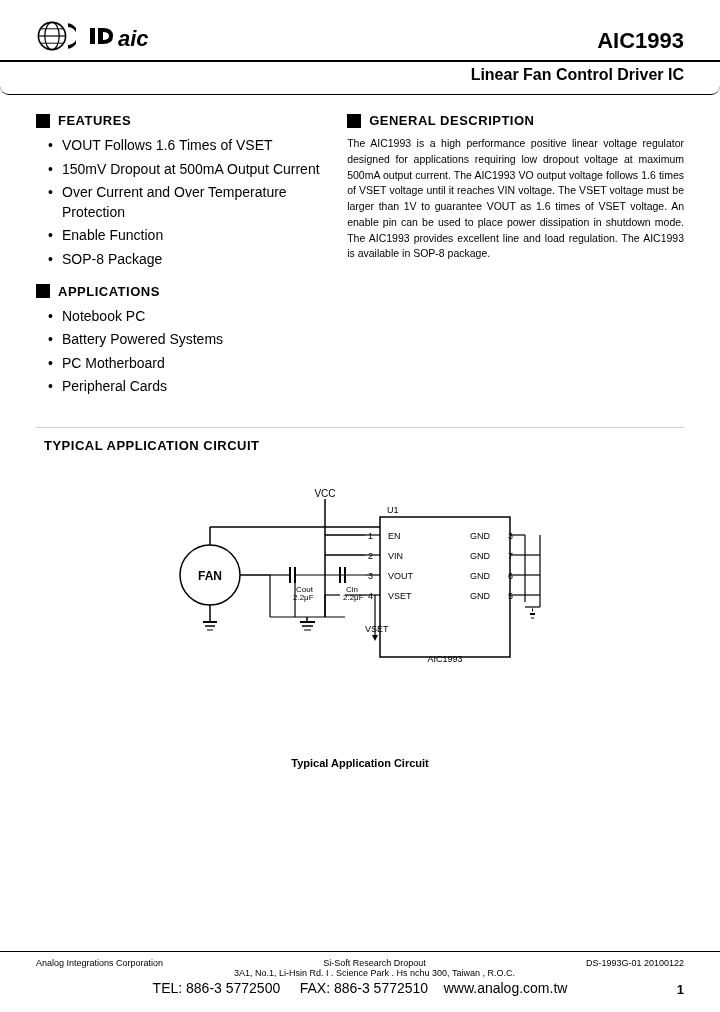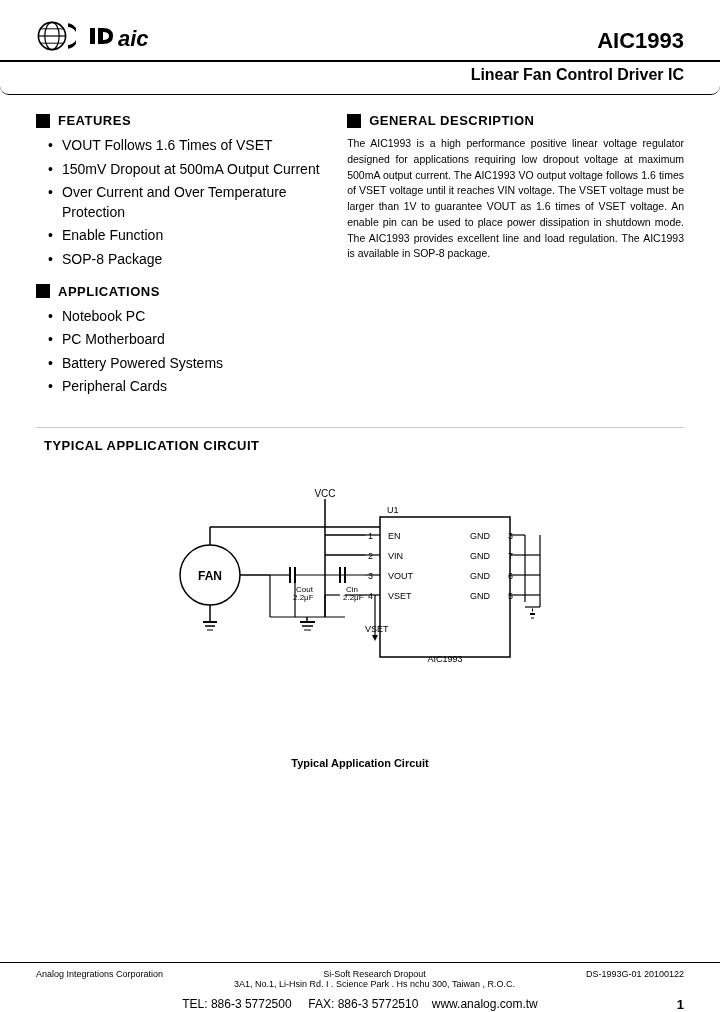--- a/index.html
+++ b/index.html
@@ -126,21 +126,21 @@
     }
     .circuit-caption {
       text-align: center;
       font-size: 11px;
       font-weight: bold;
       margin-bottom: 10px;
     }
     
     .footer {
       border-top: 1.5px solid #000;
-      padding: 6px 36px 0 36px;
+      padding: 6px 36px 15px 36px;
       font-size: 9px;
       color: #000;
     }
     .footer-top {
       display: flex;
       justify-content: space-between;
       align-items: flex-start;
     }
     .footer-company {
       font-size: 9px;
@@ -148,22 +148,22 @@
     .footer-address {
       text-align: center;
       font-size: 9px;
     }
     .footer-doc {
       font-size: 9px;
       text-align: right;
     }
     .footer-mid {
       text-align: center;
-      font-size: 12px;
-      margin-top: 8px;
+      font-size: 14px;
+      margin-top: 2px;
     }
     .footer-page {
       text-align: right;
       font-size: 13px;
       font-weight: bold;
       margin-top: -14px;
     }
     
     svg text {
       font-family: Arial, Helvetica, sans-serif;
@@ -224,22 +224,22 @@
           <li><span>Enable Function</span></li>
           <li><span>SOP-8 Package</span></li>
         </ul>
 
         <div class="section-title">
           <div class="black-square"></div>
           <span class="section-title-text">APPLICATIONS</span>
         </div>
         <ul class="bullet-list">
           <li><span>Notebook PC</span></li>
+          <li><span>Battery Powered Systems</span></li>
           <li><span>PC Motherboard</span></li>
-          <li><span>Battery Powered Systems</span></li>
           <li><span>Peripheral Cards</span></li>
         </ul>
 
       </div>
 
       <div class="col-right">
 
         <div class="section-title">
           <div class="black-square"></div>
           <span class="section-title-text">GENERAL DESCRIPTION</span>

